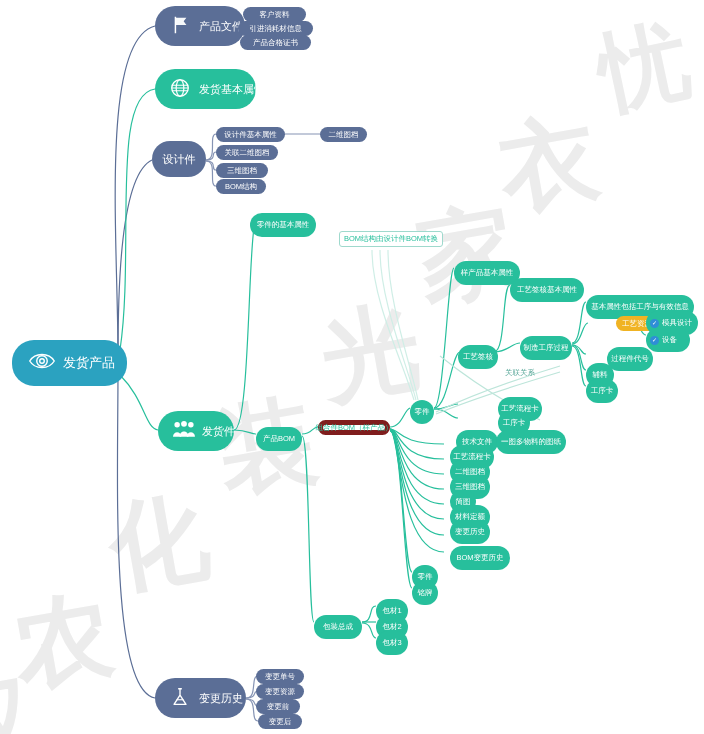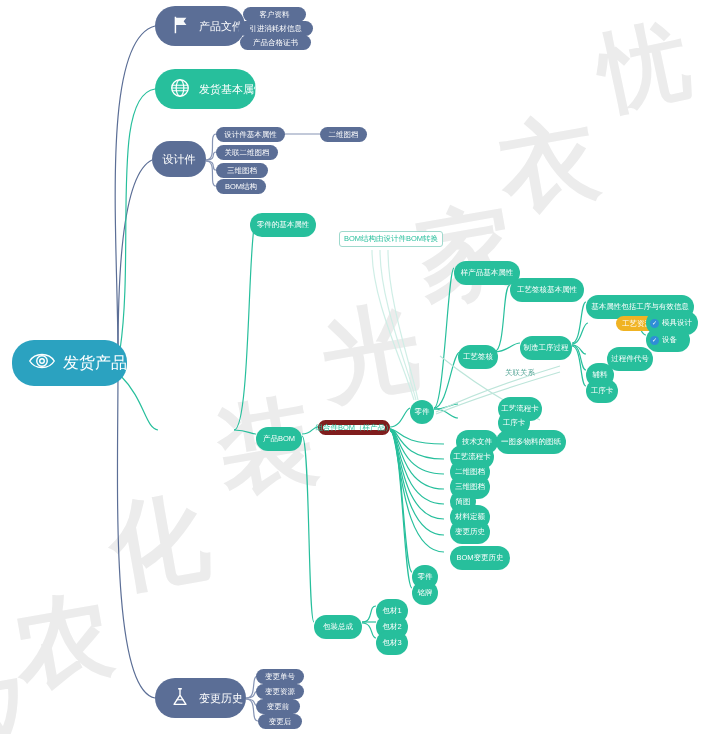--- a/index.html
+++ b/index.html
@@ -14,21 +14,21 @@
       z-index:0;}
   .wm-ch{position:absolute;color:#ececec;font-family:"DejaVu Serif",serif;
          font-weight:bold;user-select:none;}
   svg.links{position:absolute;left:0;top:0;width:704px;height:734px;z-index:1;
             pointer-events:none;}
   .node{position:absolute;z-index:2;box-sizing:border-box;
         display:flex;align-items:center;justify-content:center;
         white-space:nowrap;}
   
   .root{background:#2ba2c0;color:#fff;border-radius:22px;
-        padding:0 16px;height:46px;font-size:16px;gap:7px;
+        padding:0 16px;height:46px;font-size:13px;gap:7px;
         justify-content:flex-start;}
   .root .ico{width:28px;height:28px;flex:0 0 28px;}
   
   .nav-main{background:#5b6e96;color:#fff;border-radius:22px;height:40px;
             padding:0 14px;font-size:11px;gap:6px;justify-content:flex-start;}
   .nav-main .ico{width:24px;height:24px;flex:0 0 24px;}
   .nav-leaf{background:#5b6e96;color:#fff;border-radius:999px;height:15px;
             padding:0 7px;font-size:7.5px;}
   
   .grn-main{background:#27bf9c;color:#fff;border-radius:22px;height:40px;
@@ -184,20 +184,33 @@
 
   <div class="node nav-main" style="left:152px;top:141px;width:54px;height:36px;padding:0 10px;justify-content:center;font-family:Liberation Serif, serif;">
     <span>设计件</span>
   </div>
   <div class="node nav-leaf" style="left:216px;top:127px;width:69px;">设计件基本属性</div>
   <div class="node nav-leaf" style="left:216px;top:145px;width:62px;">关联二维图档</div>
   <div class="node nav-leaf" style="left:216px;top:163px;width:52px;">三维图档</div>
   <div class="node nav-leaf" style="left:216px;top:179px;width:50px;">BOM结构</div>
   <div class="node nav-leaf" style="left:320px;top:127px;width:47px;">二维图档</div>
 
+  <div class="node grn-main" style="left:158px;top:411px;width:76px;">
+    <span class="ico">
+      <svg viewBox="0 0 28 22" width="24" height="20">
+        <circle cx="6" cy="6" r="3.2" fill="#fff"></circle>
+        <path d="M1.2 20 C1.2 13 10.8 13 10.8 20Z" fill="#fff"></path>
+        <circle cx="14" cy="5" r="3.4" fill="#fff"></circle>
+        <path d="M8.8 20 C8.8 12 19.2 12 19.2 20Z" fill="#fff"></path>
+        <circle cx="22" cy="6" r="3.2" fill="#fff"></circle>
+        <path d="M17.2 20 C17.2 13 26.8 13 26.8 20Z" fill="#fff"></path>
+      </svg>
+    </span>
+    <span>发货件</span>
+  </div>
 
   <div class="node nav-main" style="left:155px;top:678px;width:91px;">
     <span class="ico">
       <svg viewBox="0 0 24 24" width="22" height="22">
         <path d="M10 3 H14 M12 3 V10 L18.5 20 H5.5 L12 10" fill="none" stroke="#fff" stroke-width="1.5" stroke-linejoin="round"></path>
         <path d="M8.2 15 H15.8" stroke="#fff" stroke-width="1.2"></path>
       </svg>
     </span>
     <span>变更历史</span>
   </div>

